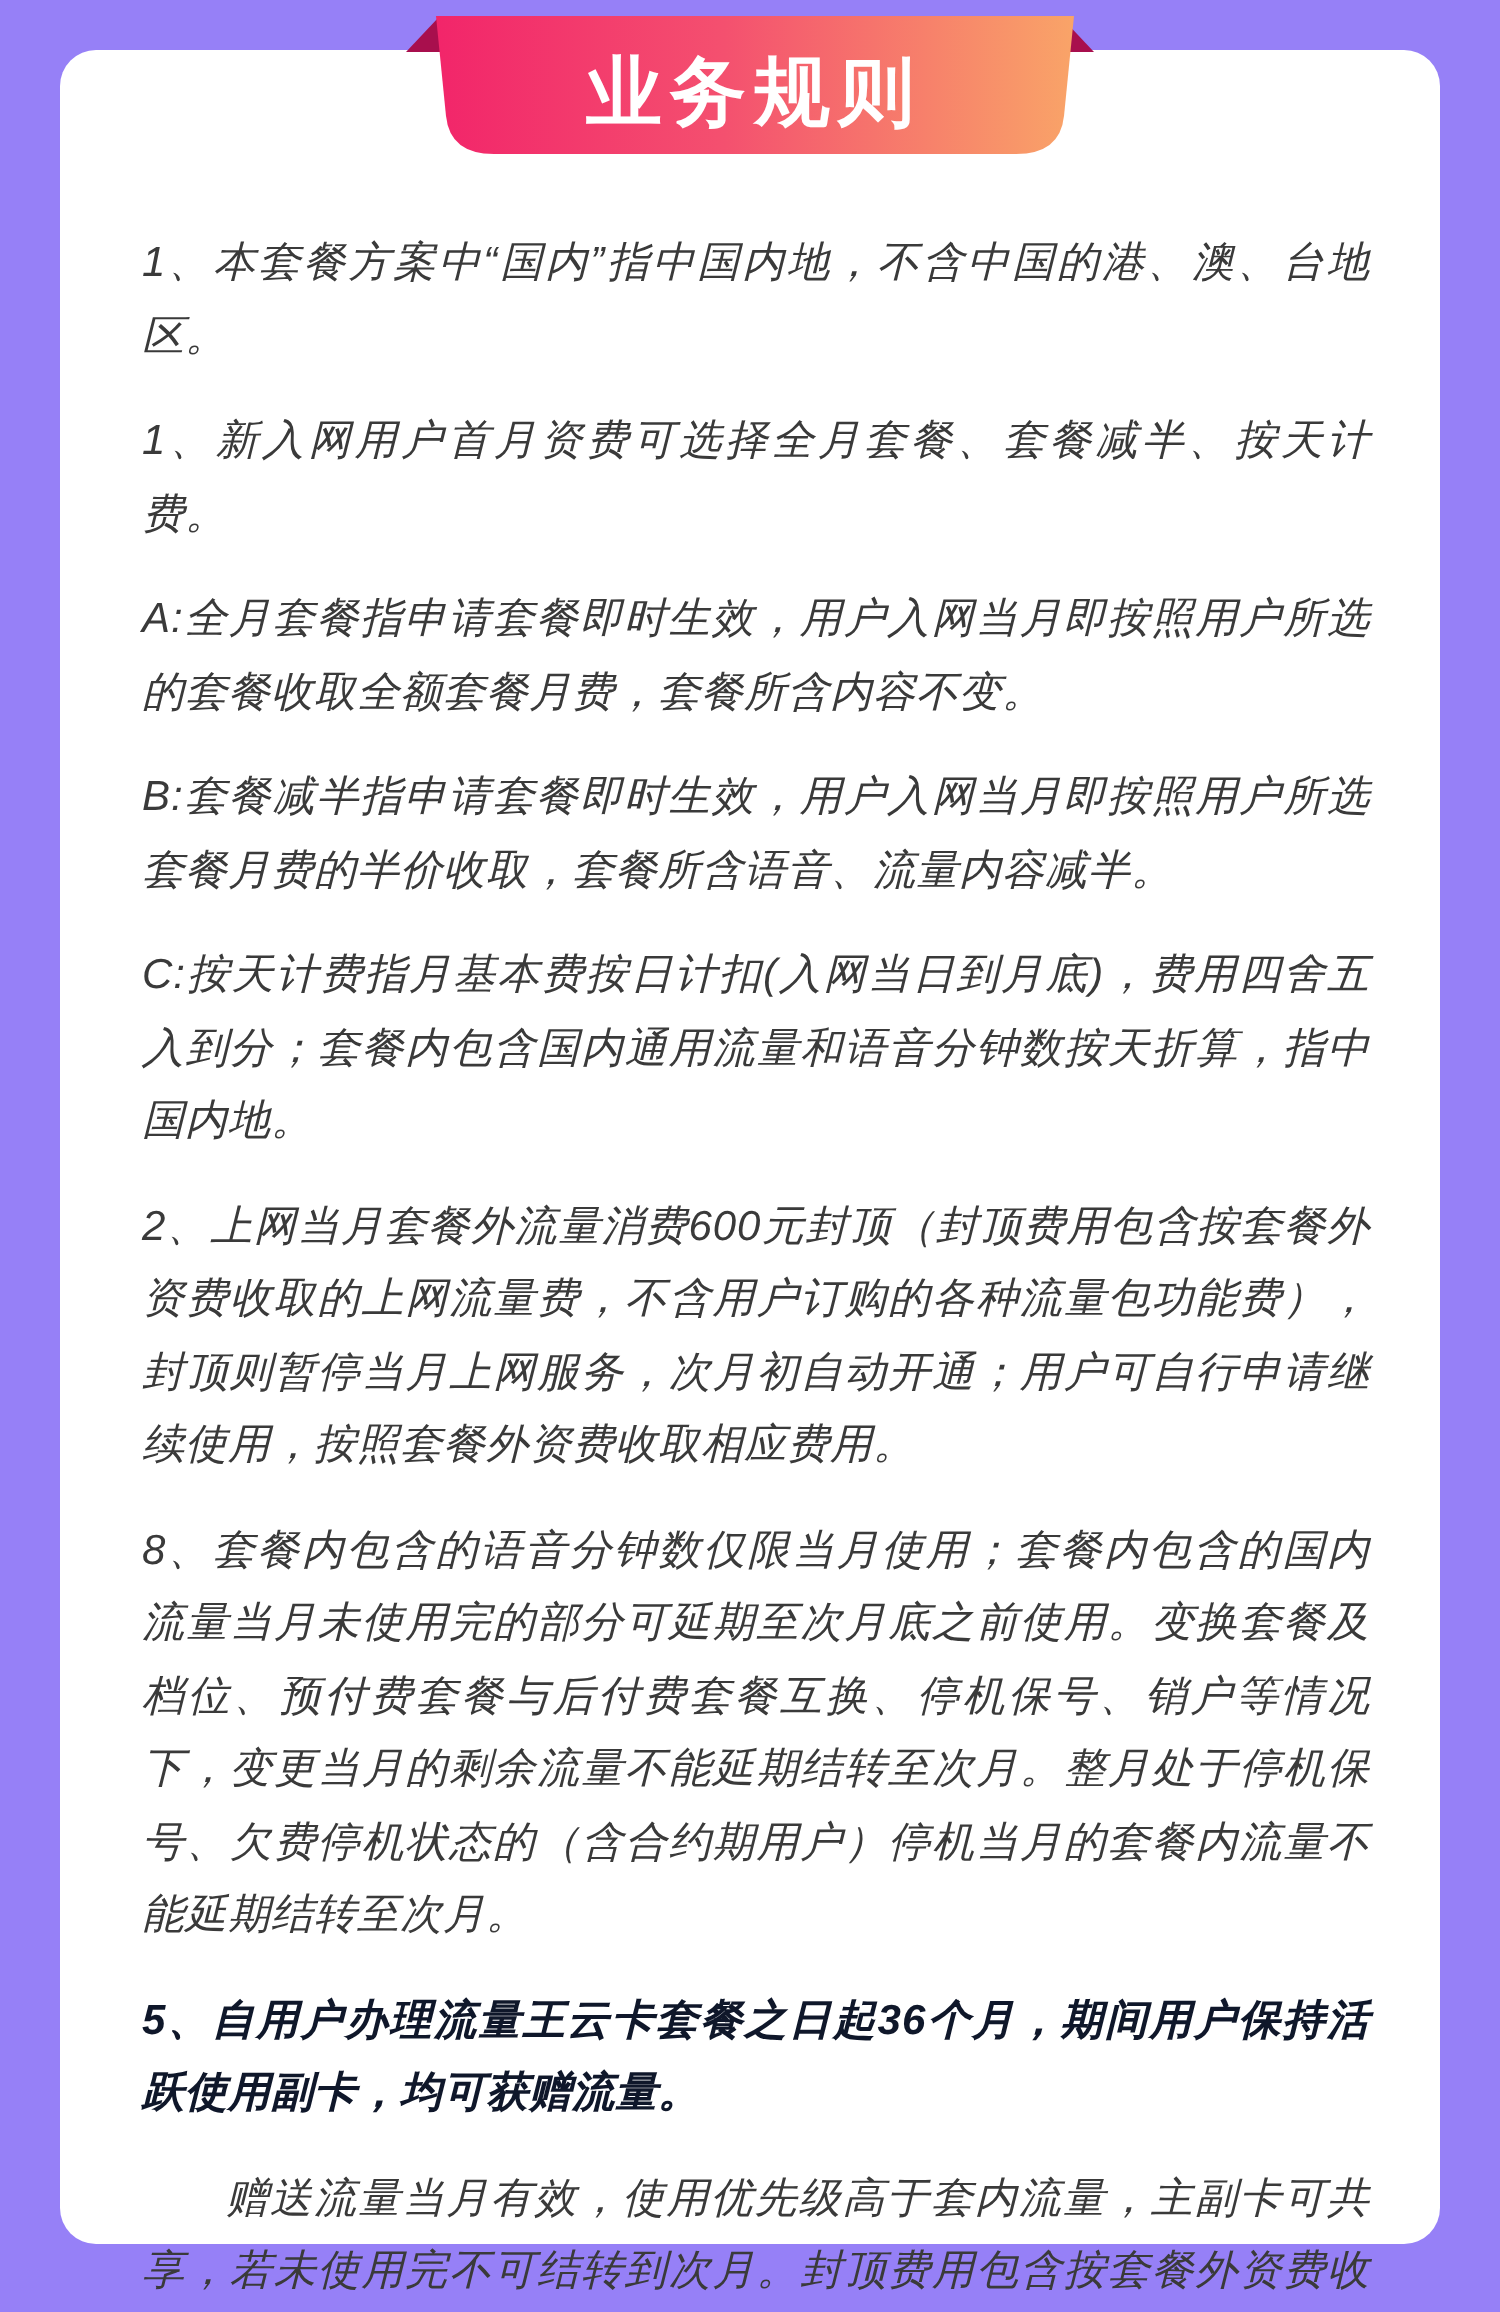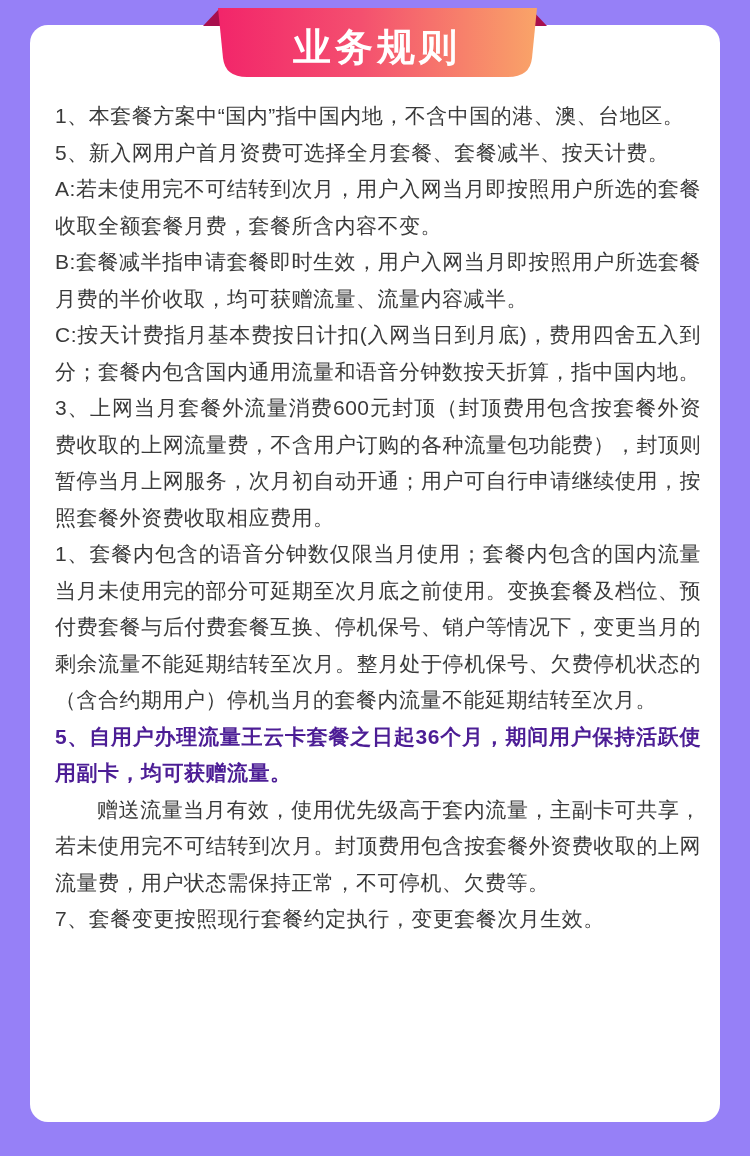--- a/index.html
+++ b/index.html
@@ -36,31 +36,32 @@
     height: 80px;
     z-index: 5;
   }
   .rules {
     position: absolute;
     left: 55px;
     top: 98px;
     width: 646px;
   }
   .rule {
-    margin: 0;
+    margin: 16px;
     font-size: 21px;
     line-height: 36.5px;
     color: #3a3a3a;
     letter-spacing: 0.5px;
     text-align: justify;
     text-justify: inter-ideograph;
+    font-style: italic;
   }
   .rule.bold {
     font-weight: bold;
-    color: #4c1d95;
+    color: #0f172a;
   }
   .rule.indent {
     text-indent: 2em;
   }
 </style>
 </head>
 <body style="background: rgb(150, 128, 247);">
 
 <div class="page">
 
@@ -75,24 +76,24 @@
       </linearGradient>
     </defs>
     <path d="M20,4 L4,21 L22,21 Z" fill="#A80F4D"></path>
     <path d="M332,4 L348,21 L330,21 Z" fill="#A80F4D"></path>
     <path d="M19,3 L338,3 L333,53 Q331,72 309,72 L48,72 Q26,72 24,53 Z" fill="url(#ribbonGrad)"></path>
     <text x="178" y="42" text-anchor="middle" dominant-baseline="central" font-size="38" font-weight="bold" letter-spacing="4" font-family="Liberation Sans, DejaVu Sans, sans-serif" fill="#FFFFFF">业务规则</text>
   </svg>
 
   <div class="rules">
     <p class="rule">1、本套餐方案中“国内”指中国内地，不含中国的港、澳、台地区。</p>
-    <p class="rule">5、新入网用户首月资费可选择全月套餐、套餐减半、按天计费。</p>
-    <p class="rule">A:若未使用完不可结转到次月，用户入网当月即按照用户所选的套餐收取全额套餐月费，套餐所含内容不变。</p>
-    <p class="rule">B:套餐减半指申请套餐即时生效，用户入网当月即按照用户所选套餐月费的半价收取，均可获赠流量、流量内容减半。</p>
+    <p class="rule">1、新入网用户首月资费可选择全月套餐、套餐减半、按天计费。</p>
+    <p class="rule">A:全月套餐指申请套餐即时生效，用户入网当月即按照用户所选的套餐收取全额套餐月费，套餐所含内容不变。</p>
+    <p class="rule">B:套餐减半指申请套餐即时生效，用户入网当月即按照用户所选套餐月费的半价收取，套餐所含语音、流量内容减半。</p>
     <p class="rule">C:按天计费指月基本费按日计扣(入网当日到月底)，费用四舍五入到分；套餐内包含国内通用流量和语音分钟数按天折算，指中国内地。</p>
-    <p class="rule">3、上网当月套餐外流量消费600元封顶（封顶费用包含按套餐外资费收取的上网流量费，不含用户订购的各种流量包功能费），封顶则暂停当月上网服务，次月初自动开通；用户可自行申请继续使用，按照套餐外资费收取相应费用。</p>
-    <p class="rule">1、套餐内包含的语音分钟数仅限当月使用；套餐内包含的国内流量当月未使用完的部分可延期至次月底之前使用。变换套餐及档位、预付费套餐与后付费套餐互换、停机保号、销户等情况下，变更当月的剩余流量不能延期结转至次月。整月处于停机保号、欠费停机状态的（含合约期用户）停机当月的套餐内流量不能延期结转至次月。</p>
+    <p class="rule">2、上网当月套餐外流量消费600元封顶（封顶费用包含按套餐外资费收取的上网流量费，不含用户订购的各种流量包功能费），封顶则暂停当月上网服务，次月初自动开通；用户可自行申请继续使用，按照套餐外资费收取相应费用。</p>
+    <p class="rule">8、套餐内包含的语音分钟数仅限当月使用；套餐内包含的国内流量当月未使用完的部分可延期至次月底之前使用。变换套餐及档位、预付费套餐与后付费套餐互换、停机保号、销户等情况下，变更当月的剩余流量不能延期结转至次月。整月处于停机保号、欠费停机状态的（含合约期用户）停机当月的套餐内流量不能延期结转至次月。</p>
     <p class="rule bold">5、自用户办理流量王云卡套餐之日起36个月，期间用户保持活跃使用副卡，均可获赠流量。</p>
     <p class="rule indent">赠送流量当月有效，使用优先级高于套内流量，主副卡可共享，若未使用完不可结转到次月。封顶费用包含按套餐外资费收取的上网流量费，用户状态需保持正常，不可停机、欠费等。</p>
     <p class="rule">7、套餐变更按照现行套餐约定执行，变更套餐次月生效。</p>
   </div>
 
 </div>
 
 </body></html>

